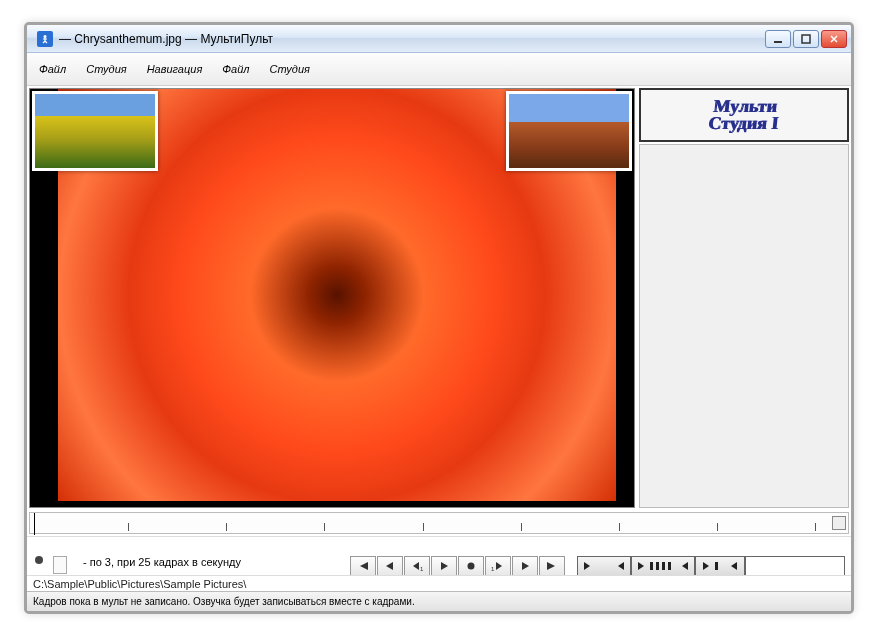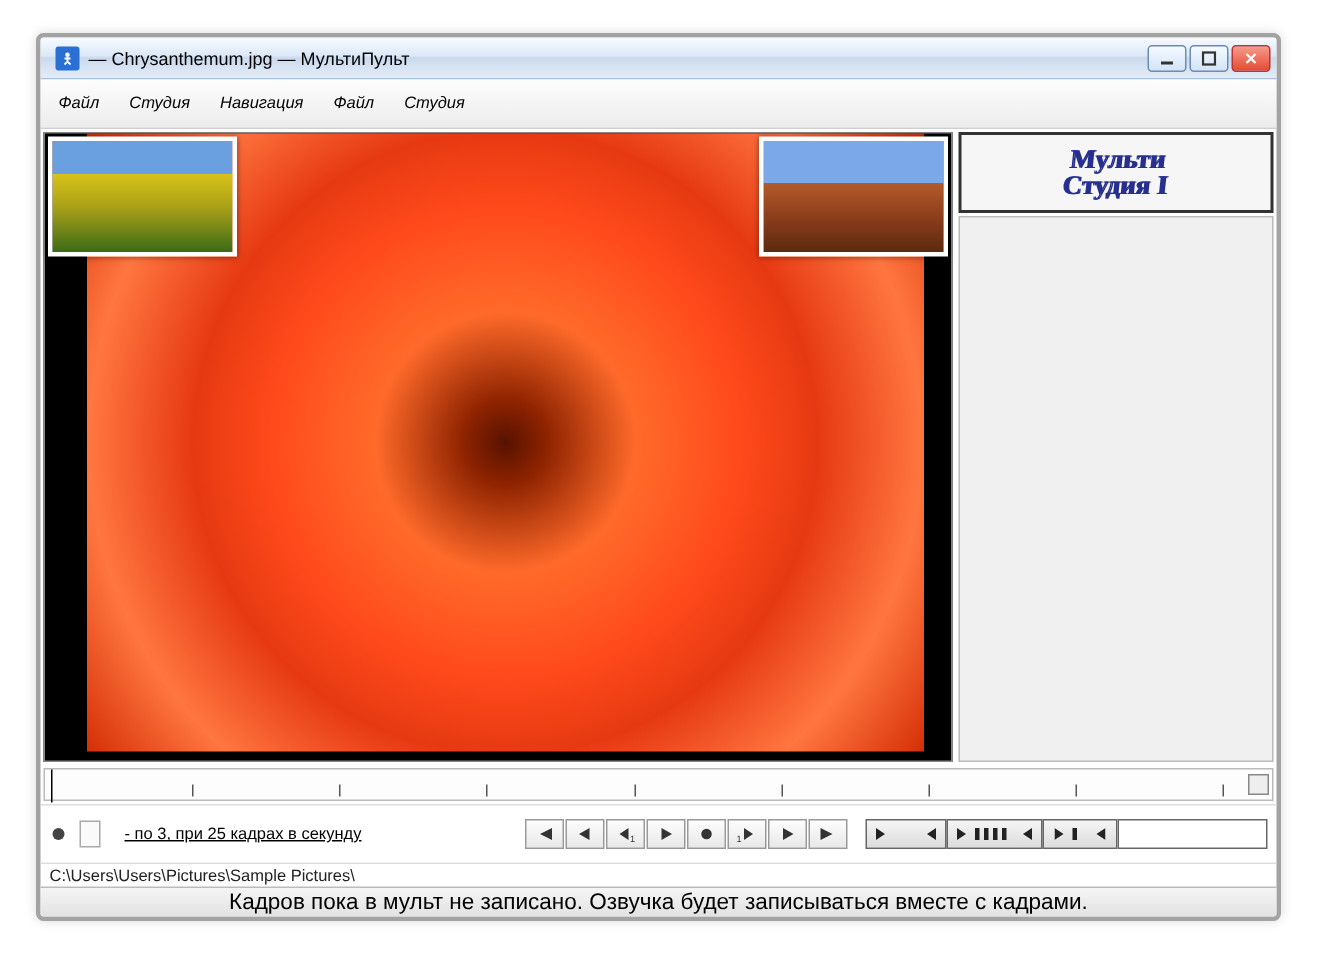--- a/index.html
+++ b/index.html
@@ -138,25 +138,24 @@
     margin: 2px;
     background: #fdfdfd;
     position: relative;
   }
   .tick { position:absolute; top:10px; width:1px; height:8px; background:#555; }
   .timeline-cursor { position:absolute; left:4px; top:0; width:1px; height:22px; background:#000; }
   .tl-end { position:absolute; right:2px; top:3px; width:14px; height:14px; border:1px solid #888; background:#eee; }
   .controls-row {
     height: 28px;
     display: flex;
-    align-items: center;
+    align-items: flex-start;
     padding: 19px 6px;
     border-top: 1px solid #ddd;
     gap: 4px;
-    text-decoration: underline;
   }
   .dot { width:8px;height:8px;border-radius:50%;background:#444;margin:0 2px; }
   .blank-thumb { width:14px;height:18px;border:1px solid #aaa;background:#fafafa;margin:0 4px; }
   .play-info { flex:0 0 auto; padding:0 8px; }
   .spacer { flex: 1; }
   .nav-btns { display:flex; gap:1px; }
   .nav-btn {
     width:26px; height:20px;
     border:1px solid #999;
     background: linear-gradient(#fdfdfd,#e8e8e8);
@@ -186,22 +185,21 @@
     font-size:11px;
     color:#222;
     display:flex; align-items:center;
   }
   .statusbar {
     height: 20px;
     background: linear-gradient(#f5f5f5,#e2e2e2);
     border-top: 1px solid #bbb;
     padding: 0 6px;
     display:flex; align-items:center;
-    font-size:15px;
-    justify-content:center;
+    font-size:10px;
   }
   svg { display:block; }
 </style>
 </head>
 <body>
 
 <div class="window">
 
   <div class="titlebar">
     <div class="app-icon">
@@ -340,20 +338,20 @@
             <path d="M6 7L0 3v8z" fill="#222"></path>
             <rect x="12" y="3" width="3" height="8" fill="#222"></rect>
             <path d="M28 7l6-4v8z" fill="#222"></path>
           </svg>
       </div>
       <div class="wide-input"></div>
     </div>
   </div>
 
   <div class="path-row">
-    <span>C:\Users\Users\Pictures\Sample Pictures\</span>
+    <span>C:\Sample\Public\Pictures\Sample Pictures\</span>
   </div>
 
   <div class="statusbar">
     <span>Кадров пока в мульт не записано. Озвучка будет записываться вместе с кадрами.</span>
   </div>
 
 </div>
 
 </body></html>

